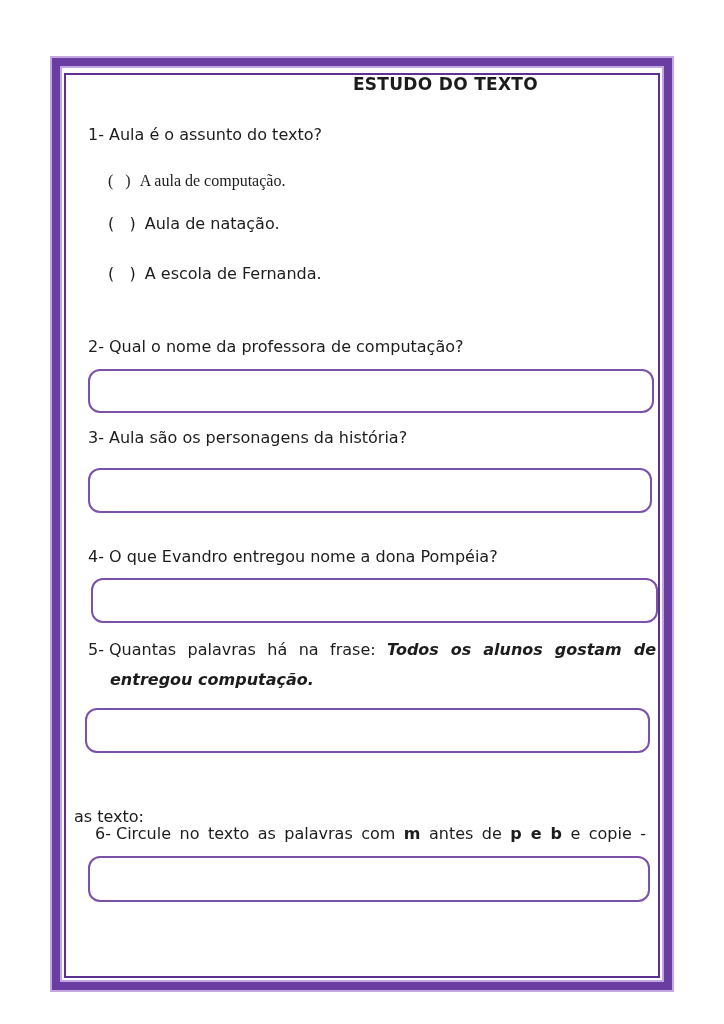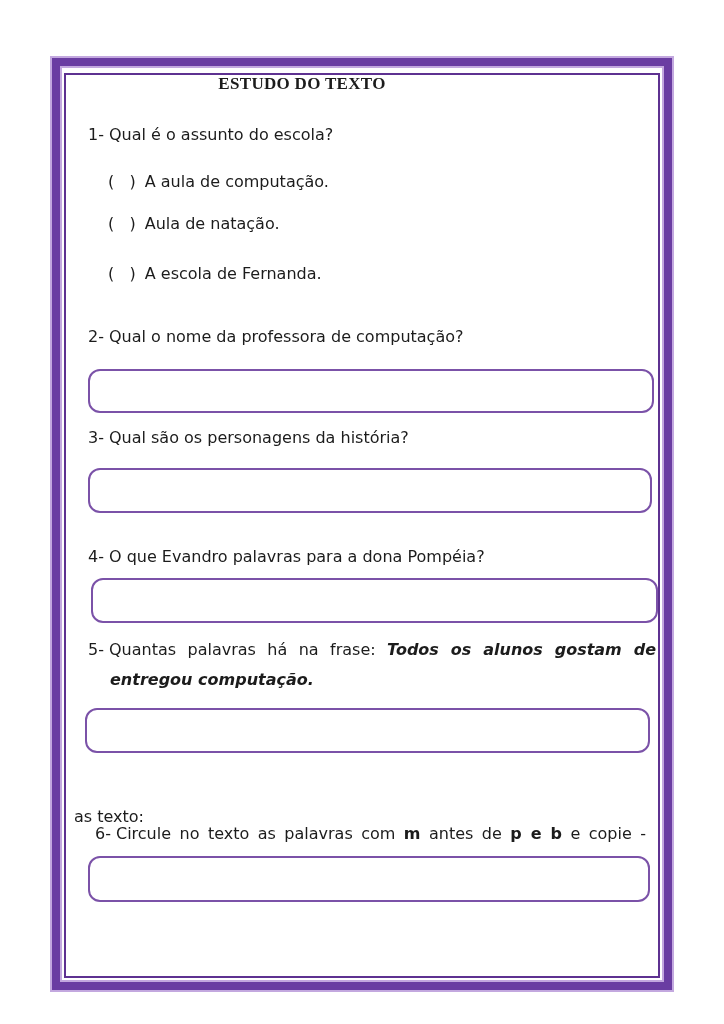--- a/index.html
+++ b/index.html
@@ -30,38 +30,37 @@
   .frame-line {
     position: absolute;
     left: 64px; top: 73px;
     width: 596px; height: 905px;
     box-sizing: border-box;
     border: 2px solid var(--inner-line, #5e3191);
   }
   .title {
     position: absolute;
     top: 74px; left: 66px; width: 472px;
-    text-align: center;
+    text-align: right;
     font-weight: bold;
     font-size: 17px;
     letter-spacing: 0.3px;
-    font-family: Liberation Serif, serif;
   }
   .q {
     position: absolute;
     white-space: nowrap;
   }
   .qnum { margin-right: 5px; }
   #q1 { top: 125px; left: 88px; }
   .option { position: absolute; left: 108px; white-space: nowrap; }
-  #opt1 { top: 172px; }
+  #opt1 { top: 172px; font-family: Liberation Serif, serif; }
   #opt2 { top: 214px; }
   #opt3 { top: 264px; }
   .checkbox { margin-right: 9px; }
-  #q2 { top: 327px; left: 88px; }
+  #q2 { top: 337px; left: 88px; }
   #q3 { top: 428px; left: 88px; }
   #q4 { top: 547px; left: 88px; }
 
   .abox {
     position: absolute;
     box-sizing: border-box;
     border: 2px solid var(--box-border, #7b52a8);
     border-radius: 12px;
     background: #ffffff;
   }
@@ -86,45 +85,45 @@
 </style>
 </head>
 <body style="--frame-purple: #6a3da2; --frame-light: #c3a8df; --inner-line: #5e3191; --box-border: #7b52a8; --text: #1c1c1c;">
 
 <div class="frame-band"></div>
 <div class="frame-line"></div>
 
 <div class="title">ESTUDO DO TEXTO</div>
 
 <div class="q" id="q1">
-  <span class="qnum">1-</span><span>Qual é o assunto do escola?</span>
+  <span class="qnum">1-</span><span>Aula é o assunto do texto?</span>
 </div>
 
 <div class="option" id="opt1">
   <span class="checkbox">(&nbsp;&nbsp;&nbsp;)</span><span>A aula de computação.</span>
 </div>
 <div class="option" id="opt2">
   <span class="checkbox">(&nbsp;&nbsp;&nbsp;)</span><span>Aula de natação.</span>
 </div>
 <div class="option" id="opt3">
   <span class="checkbox">(&nbsp;&nbsp;&nbsp;)</span><span>A escola de Fernanda.</span>
 </div>
 
 <div class="q" id="q2">
   <span class="qnum">2-</span><span>Qual o nome da professora de computação?</span>
 </div>
 <div class="abox" id="box-q2"></div>
 
 <div class="q" id="q3">
-  <span class="qnum">3-</span><span>Qual são os personagens da história?</span>
+  <span class="qnum">3-</span><span>Aula são os personagens da história?</span>
 </div>
 <div class="abox" id="box-q3"></div>
 
 <div class="q" id="q4">
-  <span class="qnum">4-</span><span>O que Evandro palavras para a dona Pompéia?</span>
+  <span class="qnum">4-</span><span>O que Evandro entregou nome a dona Pompéia?</span>
 </div>
 <div class="abox" id="box-q4"></div>
 
 <div class="jline" id="q5-line1">
   <span class="qnum">5-</span><span>Quantas palavras há na frase: </span><span class="bi">Todos os alunos gostam de</span>
 </div>
 <div id="q5-line2">
   <span class="bi">entregou computação.</span>
 </div>
 <div class="abox" id="box-q5"></div>

